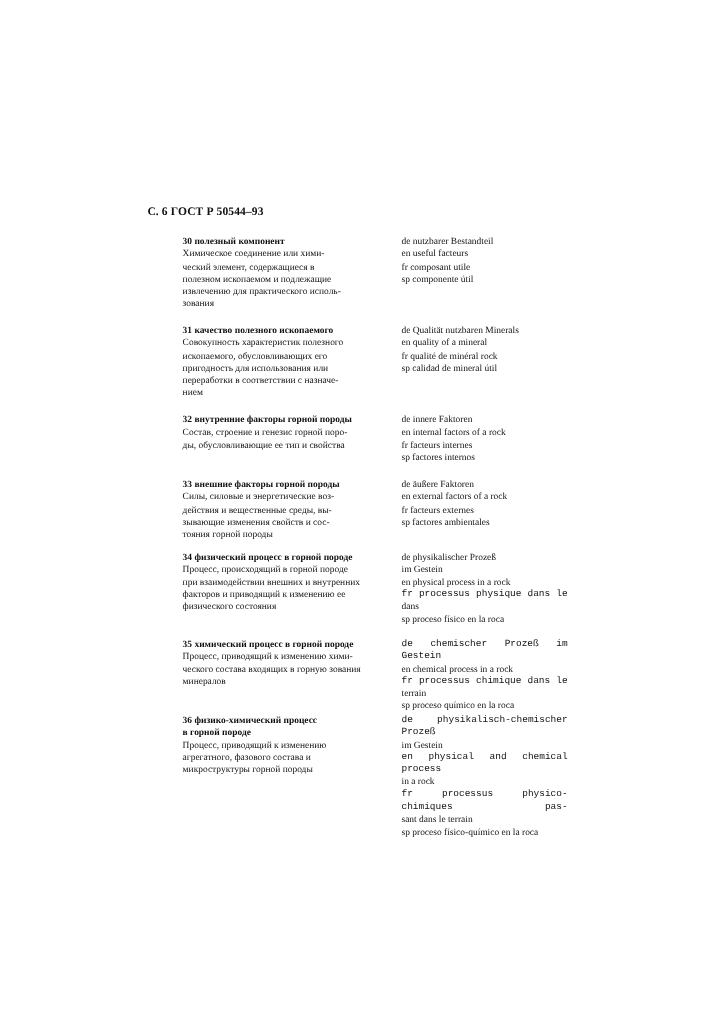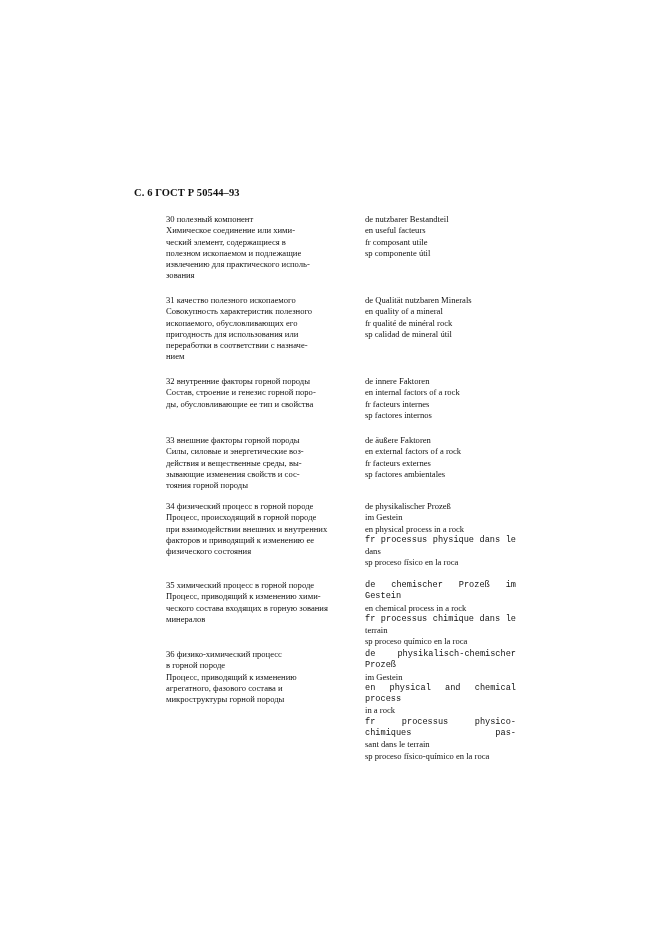--- a/index.html
+++ b/index.html
@@ -2,22 +2,22 @@
 <html><head>
   <meta charset="utf-8">
   <style>
     html, body { margin: 0; padding: 0; background: #ffffff; }
     body { width: 661px; height: 935px; position: relative; overflow: hidden;
            font-family: "Liberation Serif", "DejaVu Serif", serif; color: #111; }
     .page-header { position: absolute; left: 134px; top: 187px; font-size: 10.5px; font-weight: bold; letter-spacing: 0.1px; text-align: center; }
     .entry { position: absolute; left: 0; width: 661px; }
     .ru { position: absolute; left: 166px; width: 178px; font-size: 8.6px; line-height: 11.3px; }
     .term { position: absolute; left: 365px; width: 151px; font-size: 8.6px; line-height: 11.3px; }
-    .ru .num { font-weight: normal; margin-top: 45px; }
-    .ru .title { font-weight: normal; }
+    .ru .num { font-weight: bold; margin-top: 45px; }
+    .ru .title { font-weight: bold; }
     .ru .def-line, .term .line { display: block; white-space: nowrap; }
     .term .justify { display: block; text-align: justify; text-align-last: justify; white-space: normal; font-family: Liberation Mono, monospace; }
   </style>
 </head>
 <body>
 
 <div class="page-header">С. 6 ГОСТ Р 50544–93</div>
 
 <div class="entry" style="top:214px;">
   <div class="ru">

